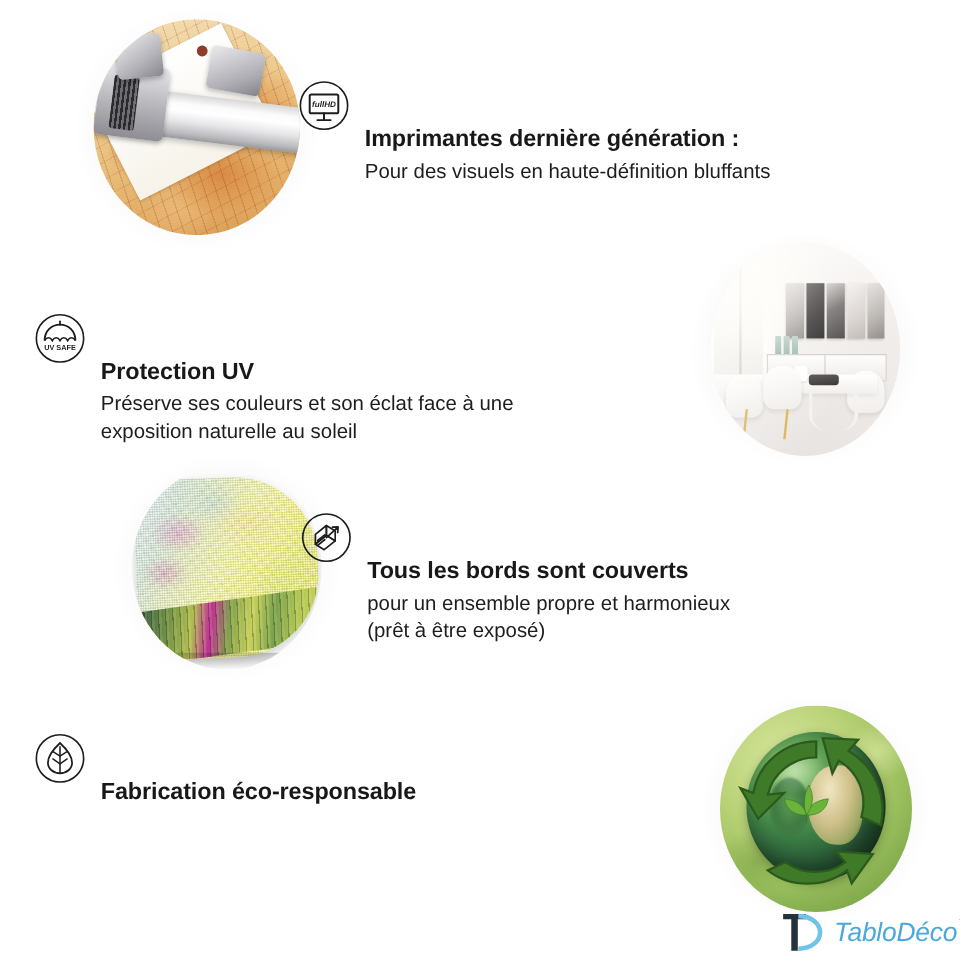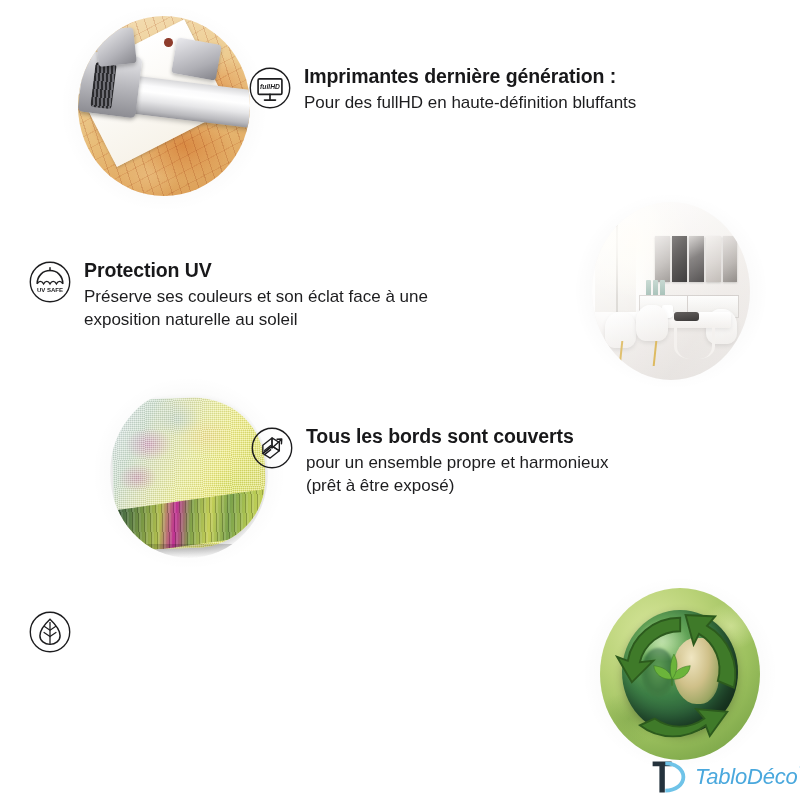--- a/index.html
+++ b/index.html
@@ -36,20 +36,21 @@
     margin-top: 2px;
   }
   .feature-text { }
   .feature-title {
     font-size: 19.5px;
     font-weight: bold;
     color: #18181a;
     letter-spacing: -0.1px;
     line-height: 1.28;
     white-space: nowrap;
+    margin-top: 40px;
   }
   .feature-body {
     font-size: 17px;
     font-weight: normal;
     color: #1d1d1f;
     line-height: 1.38;
     margin-top: 2px;
     white-space: pre-line;
   }
 
@@ -520,21 +521,21 @@
     <div class="feature-icon">
       <svg viewBox="0 0 48 48" width="44" height="44">
         <circle cx="24" cy="24" r="21.5" fill="none" stroke="#1d1d1f" stroke-width="1.5"></circle>
         <rect x="11" y="14" width="26" height="17" rx="1.5" fill="none" stroke="#1d1d1f" stroke-width="1.8"></rect>
         <path d="M24 31 L24 36 M18 37.2 L30 37.2" stroke="#1d1d1f" stroke-width="1.8" fill="none" stroke-linecap="round"></path>
         <text x="24" y="25.6" font-family="Liberation Sans, sans-serif" font-size="7.4" font-weight="bold" font-style="italic" fill="#1d1d1f" text-anchor="middle">fullHD</text>
       </svg>
     </div>
     <div class="feature-text">
       <div class="feature-title">Imprimantes dernière génération :</div>
-      <div class="feature-body">Pour des fullHD en haute-définition bluffants</div>
+      <div class="feature-body">Pour des visuels en haute-définition bluffants</div>
     </div>
   </div>
 
   <div class="feature" id="f2">
     <div class="feature-icon">
       <svg viewBox="0 0 48 48" width="44" height="44">
         <circle cx="24" cy="24" r="21.5" fill="none" stroke="#1d1d1f" stroke-width="1.5"></circle>
         <path d="M10 26 C10 17 16.5 11.5 24 11.5 C31.5 11.5 38 17 38 26" fill="none" stroke="#1d1d1f" stroke-width="1.7"></path>
         <path d="M10 26 C12 22.5 15 22.5 17 26 C19 22.5 22 22.5 24 26 C26 22.5 29 22.5 31 26 C33 22.5 36 22.5 38 26" fill="none" stroke="#1d1d1f" stroke-width="1.5"></path>
         <path d="M24 11.5 L24 8.5" stroke="#1d1d1f" stroke-width="1.6" stroke-linecap="round"></path>
@@ -571,20 +572,21 @@
   <div class="feature" id="f4">
     <div class="feature-icon">
       <svg viewBox="0 0 48 48" width="44" height="44">
         <circle cx="24" cy="24" r="21.5" fill="none" stroke="#1d1d1f" stroke-width="1.5"></circle>
         <path d="M24 10 C31.5 17 35 23 35 28 C35 33.5 30 37.5 24 37.5 C18 37.5 13 33.5 13 28 C13 23 16.5 17 24 10 Z" fill="none" stroke="#1d1d1f" stroke-width="1.6"></path>
         <path d="M24 13 L24 37.5" fill="none" stroke="#1d1d1f" stroke-width="1.4"></path>
         <path d="M24 22 L18 18 M24 22 L30 18 M24 29 L17.5 24.5 M24 29 L30.5 24.5" fill="none" stroke="#1d1d1f" stroke-width="1.3" stroke-linecap="round"></path>
       </svg>
     </div>
     <div class="feature-text">
+      <div class="feature-title">Fabrication éco-responsable</div>
     </div>
   </div>
 
   <div class="logo">
     <svg class="logo-mark" viewBox="0 0 44 42">
       <path d="M5 4 L26 4 L26 9 L18.5 9 L18.5 38 L12.5 38 L12.5 9 L5 9 Z" fill="#24323c"></path>
       <path d="M19 6 C31 6 39 13 39 21 C39 29 31 36 19 36" fill="none" stroke="#6fc3e8" stroke-width="4.2" stroke-linecap="butt"></path>
     </svg>
     <div class="logo-word">
       <span class="t1">Tablo</span>

